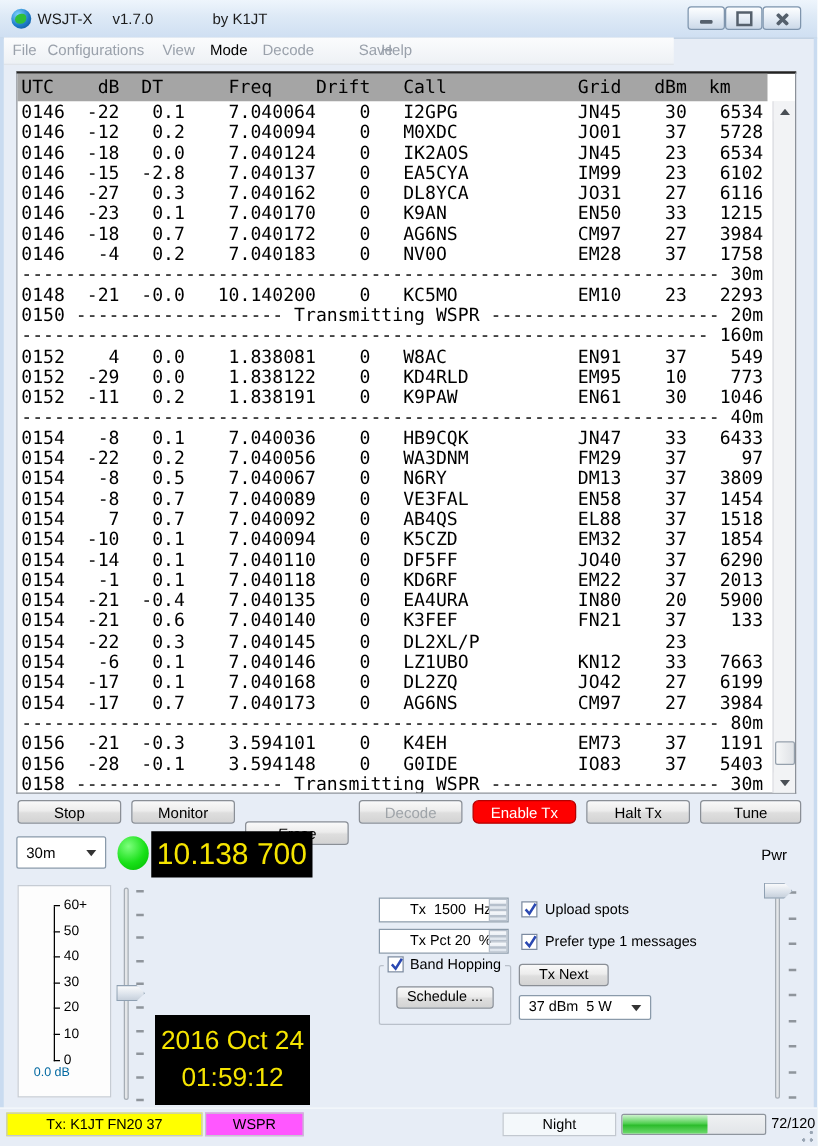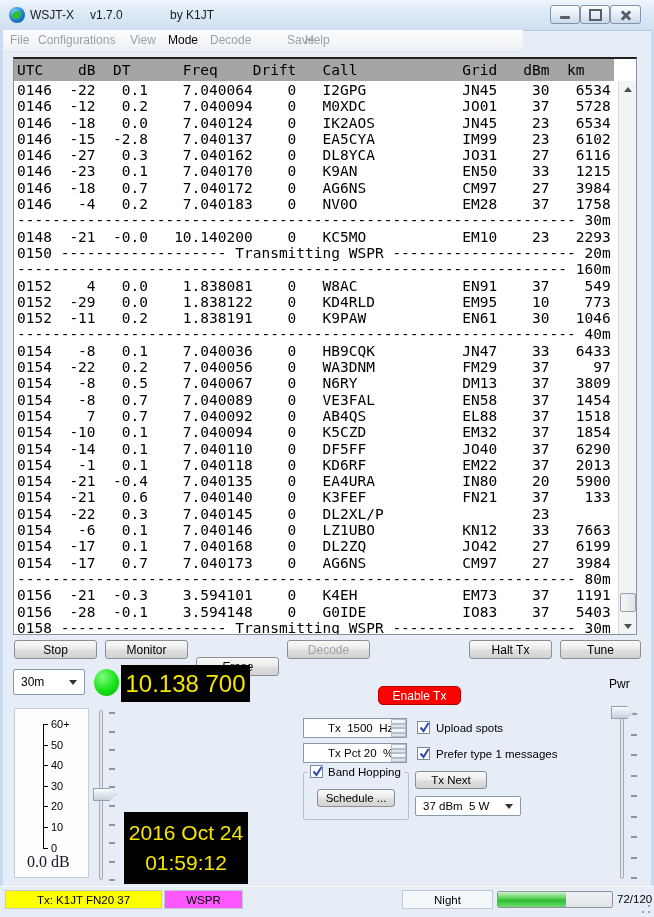--- a/index.html
+++ b/index.html
@@ -21,21 +21,21 @@
     display:flex;align-items:center;justify-content:center;}
   .glyph-min{width:10px;height:3px;background:#55606c;border-radius:1px;margin-top:6px;}
   .glyph-max{width:9px;height:8px;border:2px solid #55606c;}
   .glyph-x{position:relative;width:10px;height:10px;}
   .glyph-x::before,.glyph-x::after{content:"";position:absolute;left:-1px;top:4px;width:12px;height:3px;
     background:#55606c;border-radius:1px;}
   .glyph-x::before{transform:rotate(45deg);} .glyph-x::after{transform:rotate(-45deg);}
 
   
   .menubar{left:3px;top:30px;width:520px;height:21px;
-    background:linear-gradient(180deg,#fbfcfd 0%,#eef1f5 100%);border-bottom:1px solid #e0e4e9;}
+    background:linear-gradient(180deg,#fbfcfd 0%,#eef1f5 100%);border-bottom:1px solid #e0e4e9;padding-left:16px;}
   .menu-item{position:absolute;top:3px;font-size:12px;color:#000;}
   .menu-item.disabled{color:#9aa1ab;}
 
   
   .decodes{left:13px;top:57px;width:624px;height:578px;background:#fff;
     border:1px solid #8b9199;border-top:2px solid #222;box-sizing:border-box;}
   .thead{position:absolute;left:0;top:0;right:22px;height:22px;background:#a5a5a5;color:#000;
     font-family:"DejaVu Sans Mono",monospace;font-size:14.5px;line-height:22px;white-space:pre;padding-left:3px;}
   .trows{position:absolute;left:0;top:22px;right:17px;bottom:0;overflow:hidden;
     font-family:"DejaVu Sans Mono",monospace;font-size:14.5px;line-height:16.3px;color:#000;
@@ -61,21 +61,21 @@
     border-left:4px solid transparent;border-right:4px solid transparent;border-top:5px solid #333;}
   .lamp{border-radius:50%;background:radial-gradient(circle at 35% 30%,#7dff7d 0%,#18e018 55%,#00b900 100%);}
   .lcd{background:#000;color:#f5e400;display:flex;align-items:center;justify-content:center;}
   .small-label{font-size:12px;color:#000;}
 
   
   .meter{left:14px;top:708px;width:75px;height:170px;background:#fdfdfd;border:1px solid #c6ccd4;box-sizing:border-box;}
   .m-axis{position:absolute;left:28px;top:16px;width:1px;height:124px;background:#000;}
   .m-tick{position:absolute;left:28px;width:5px;height:1px;background:#000;}
   .m-lab{position:absolute;left:36px;font-size:11px;color:#000;}
-  .m-read{position:absolute;left:12px;top:144px;font-size:16px;color:#0f172a;font-family:Liberation Serif, serif;}
+  .m-read{position:absolute;left:12px;top:144px;font-size:10px;color:#0369a1;}
   .groove{width:4px;background:#e4e6e9;border:1px solid #a6adb5;box-sizing:border-box;border-radius:2px;}
   .tickdash{position:absolute;width:6px;height:2px;background:#8f959c;}
   .hthumb{width:23px;height:13px;background:linear-gradient(180deg,#fefefe,#dae1ea 60%,#c2ccd8);
     clip-path:polygon(0 0,70% 0,100% 50%,70% 100%,0 100%);box-shadow:inset 0 0 0 1px #8fa0b2;}
 
   
   .field{border:1px solid #8a9aaa;background:#fff;font-size:11.5px;color:#000;box-sizing:border-box;
     display:flex;align-items:center;padding-left:24px;white-space:pre;}
   .spin{position:absolute;right:0px;top:0px;bottom:0px;width:15px;display:flex;flex-direction:column;}
   .spin div{flex:1;background:linear-gradient(180deg,#f7f9fc,#dde4ec);border:1px solid #b6c0cc;
@@ -151,21 +151,21 @@
       <div class="sbtn" style="bottom:0;">
           <div class="tri-dn"></div>
         </div>
     </div>
   </div>
 
   <div class="abs btn" style="left:14px;top:640px;width:83px;">Stop</div>
   <div class="abs btn" style="left:105px;top:640px;width:83px;">Monitor</div>
   <div class="abs btn" style="left:196px;top:657px;width:83px;font-style:italic;">Erase</div>
   <div class="abs btn disabled" style="left:287px;top:640px;width:83px;">Decode</div>
-  <div class="abs btn red" style="left:378px;top:640px;width:83px;margin-top:46px;">Enable Tx</div>
+  <div class="abs btn red" style="left:378px;top:640px;width:83px;">Enable Tx</div>
   <div class="abs btn" style="left:469px;top:640px;width:83px;">Halt Tx</div>
   <div class="abs btn" style="left:560px;top:640px;width:81px;">Tune</div>
 
   <div class="abs combo" style="left:13px;top:669px;width:72px;height:26px;">
     <span>30m</span>
     <div class="arr"></div>
   </div>
   <div class="abs lamp" style="left:94px;top:669px;width:25px;height:27px;"></div>
   <div class="abs lcd" style="left:121px;top:665px;width:129px;height:37px;font-size:24px;">10.138 700</div>
   <div class="abs small-label" style="left:609px;top:677px;">Pwr</div>

